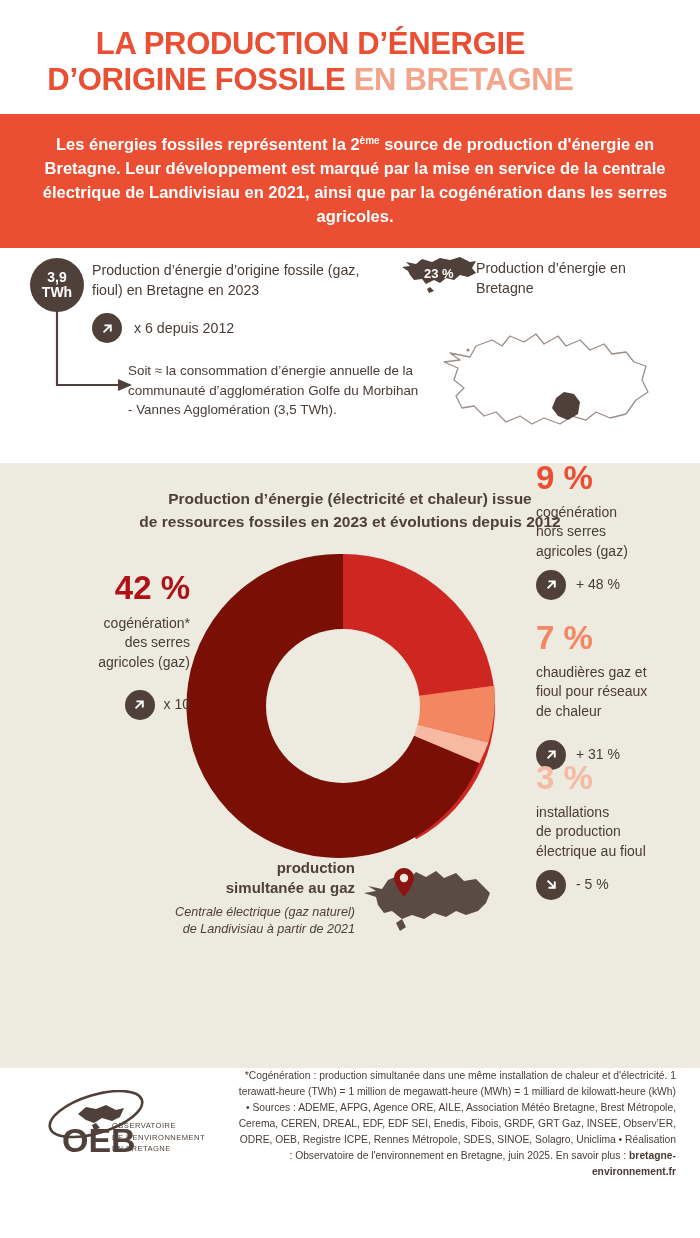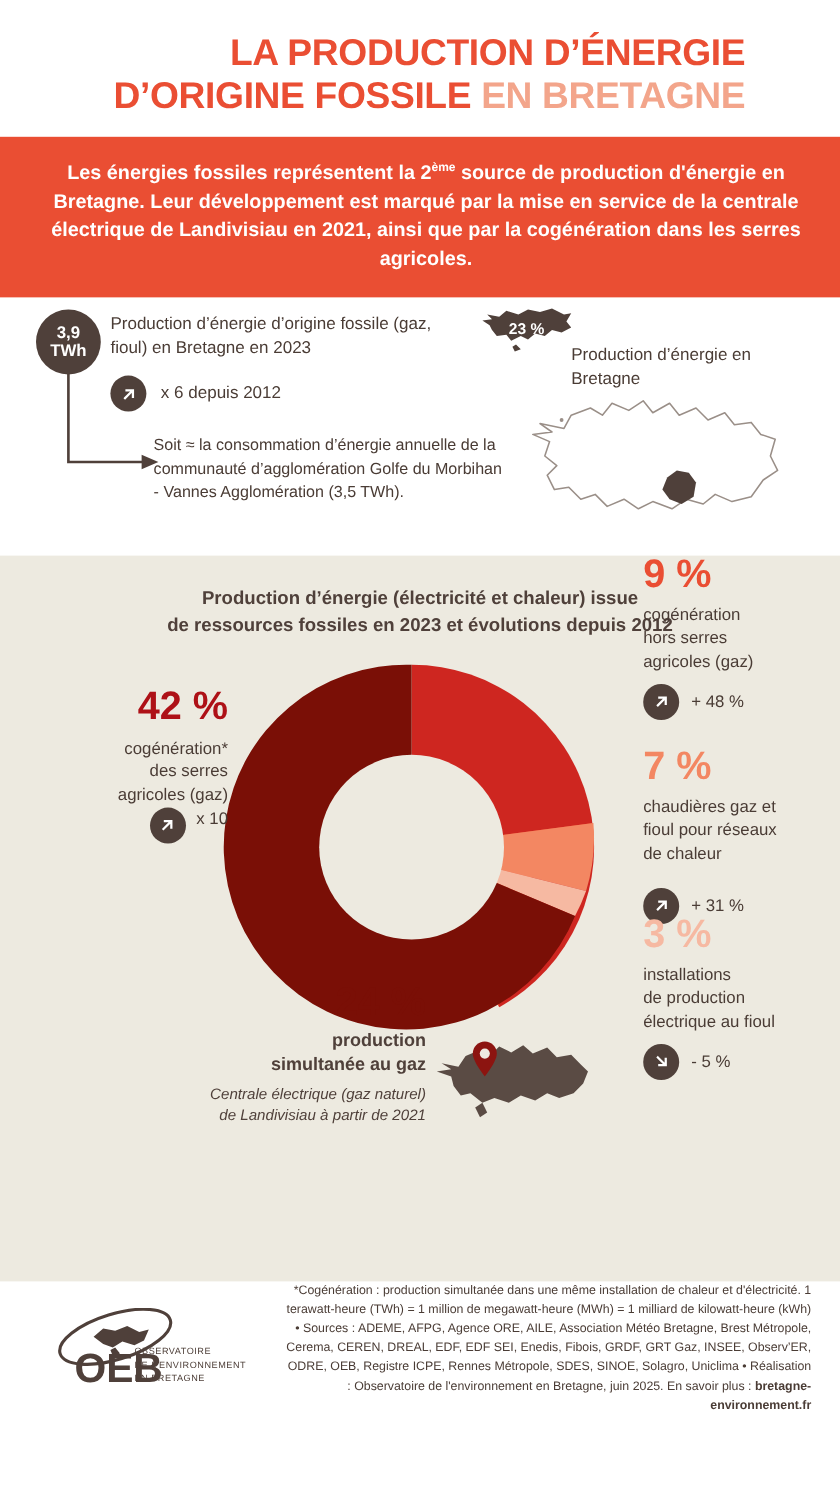--- a/index.html
+++ b/index.html
@@ -8,21 +8,21 @@
     background:#ffffff;
     font-family:"Liberation Sans", sans-serif;
     color:#4a3c35;
     overflow:hidden;
     position:relative;
   }
   
   .header{
     width:621px;
     padding:26px 0 16px 0;
-    text-align:right;
+    text-align:center;
     background:#ffffff;
     box-sizing:border-box;
   }
   .title-line{
     font-size:31px;
     font-weight:bold;
     letter-spacing:-0.3px;
     line-height:1.16;
     text-transform:uppercase;
   }
@@ -105,21 +105,20 @@
     position:absolute;
     left:24px;top:13px;
     color:#ffffff;font-size:13px;font-weight:bold;
     z-index:2;
   }
   .bzh-label{
     position:absolute;
     left:476px;top:10px;
     font-size:14.2px;line-height:1.42;color:#4a3c35;
     width:200px;
-    margin-top:28px;
   }
   .bzh-map-big{
     position:absolute;
     left:440px;top:78px;
     width:220px;height:110px;
   }
 
   
   .chartsec{
     position:relative;
@@ -137,21 +136,21 @@
   .donut-wrap{
     position:absolute;
     left:183px;top:83px;
     width:320px;height:320px;
   }
   .pct-big{font-weight:bold;line-height:1;}
   .seg-label{font-size:14px;line-height:1.37;color:#4a3c35;}
 
   .lbl-42{position:absolute;left:25px;top:108px;width:165px;text-align:right;}
   .lbl-42 .pct-big{font-size:33px;color:#AE1117;margin-bottom:10px;}
-  .lbl-42 .evo{display:flex;justify-content:flex-end;gap:9px;margin-top:1px;}
+  .lbl-42 .evo{display:flex;align-items:center;justify-content:flex-end;gap:9px;margin-top:18px;}
 
   .lbl-9{position:absolute;left:536px;top:-2px;width:160px;}
   .lbl-9 .pct-big{font-size:33px;color:#EA4E33;margin-bottom:9px;}
   .lbl-9 .evo{display:flex;align-items:center;gap:10px;margin-top:9px;}
 
   .lbl-7{position:absolute;left:536px;top:158px;width:164px;}
   .lbl-7 .pct-big{font-size:33px;color:#F38762;margin-bottom:9px;}
   .lbl-7 .evo{display:flex;align-items:center;gap:10px;margin-top:19px;}
 
   .lbl-3{position:absolute;left:536px;top:298px;width:164px;}

